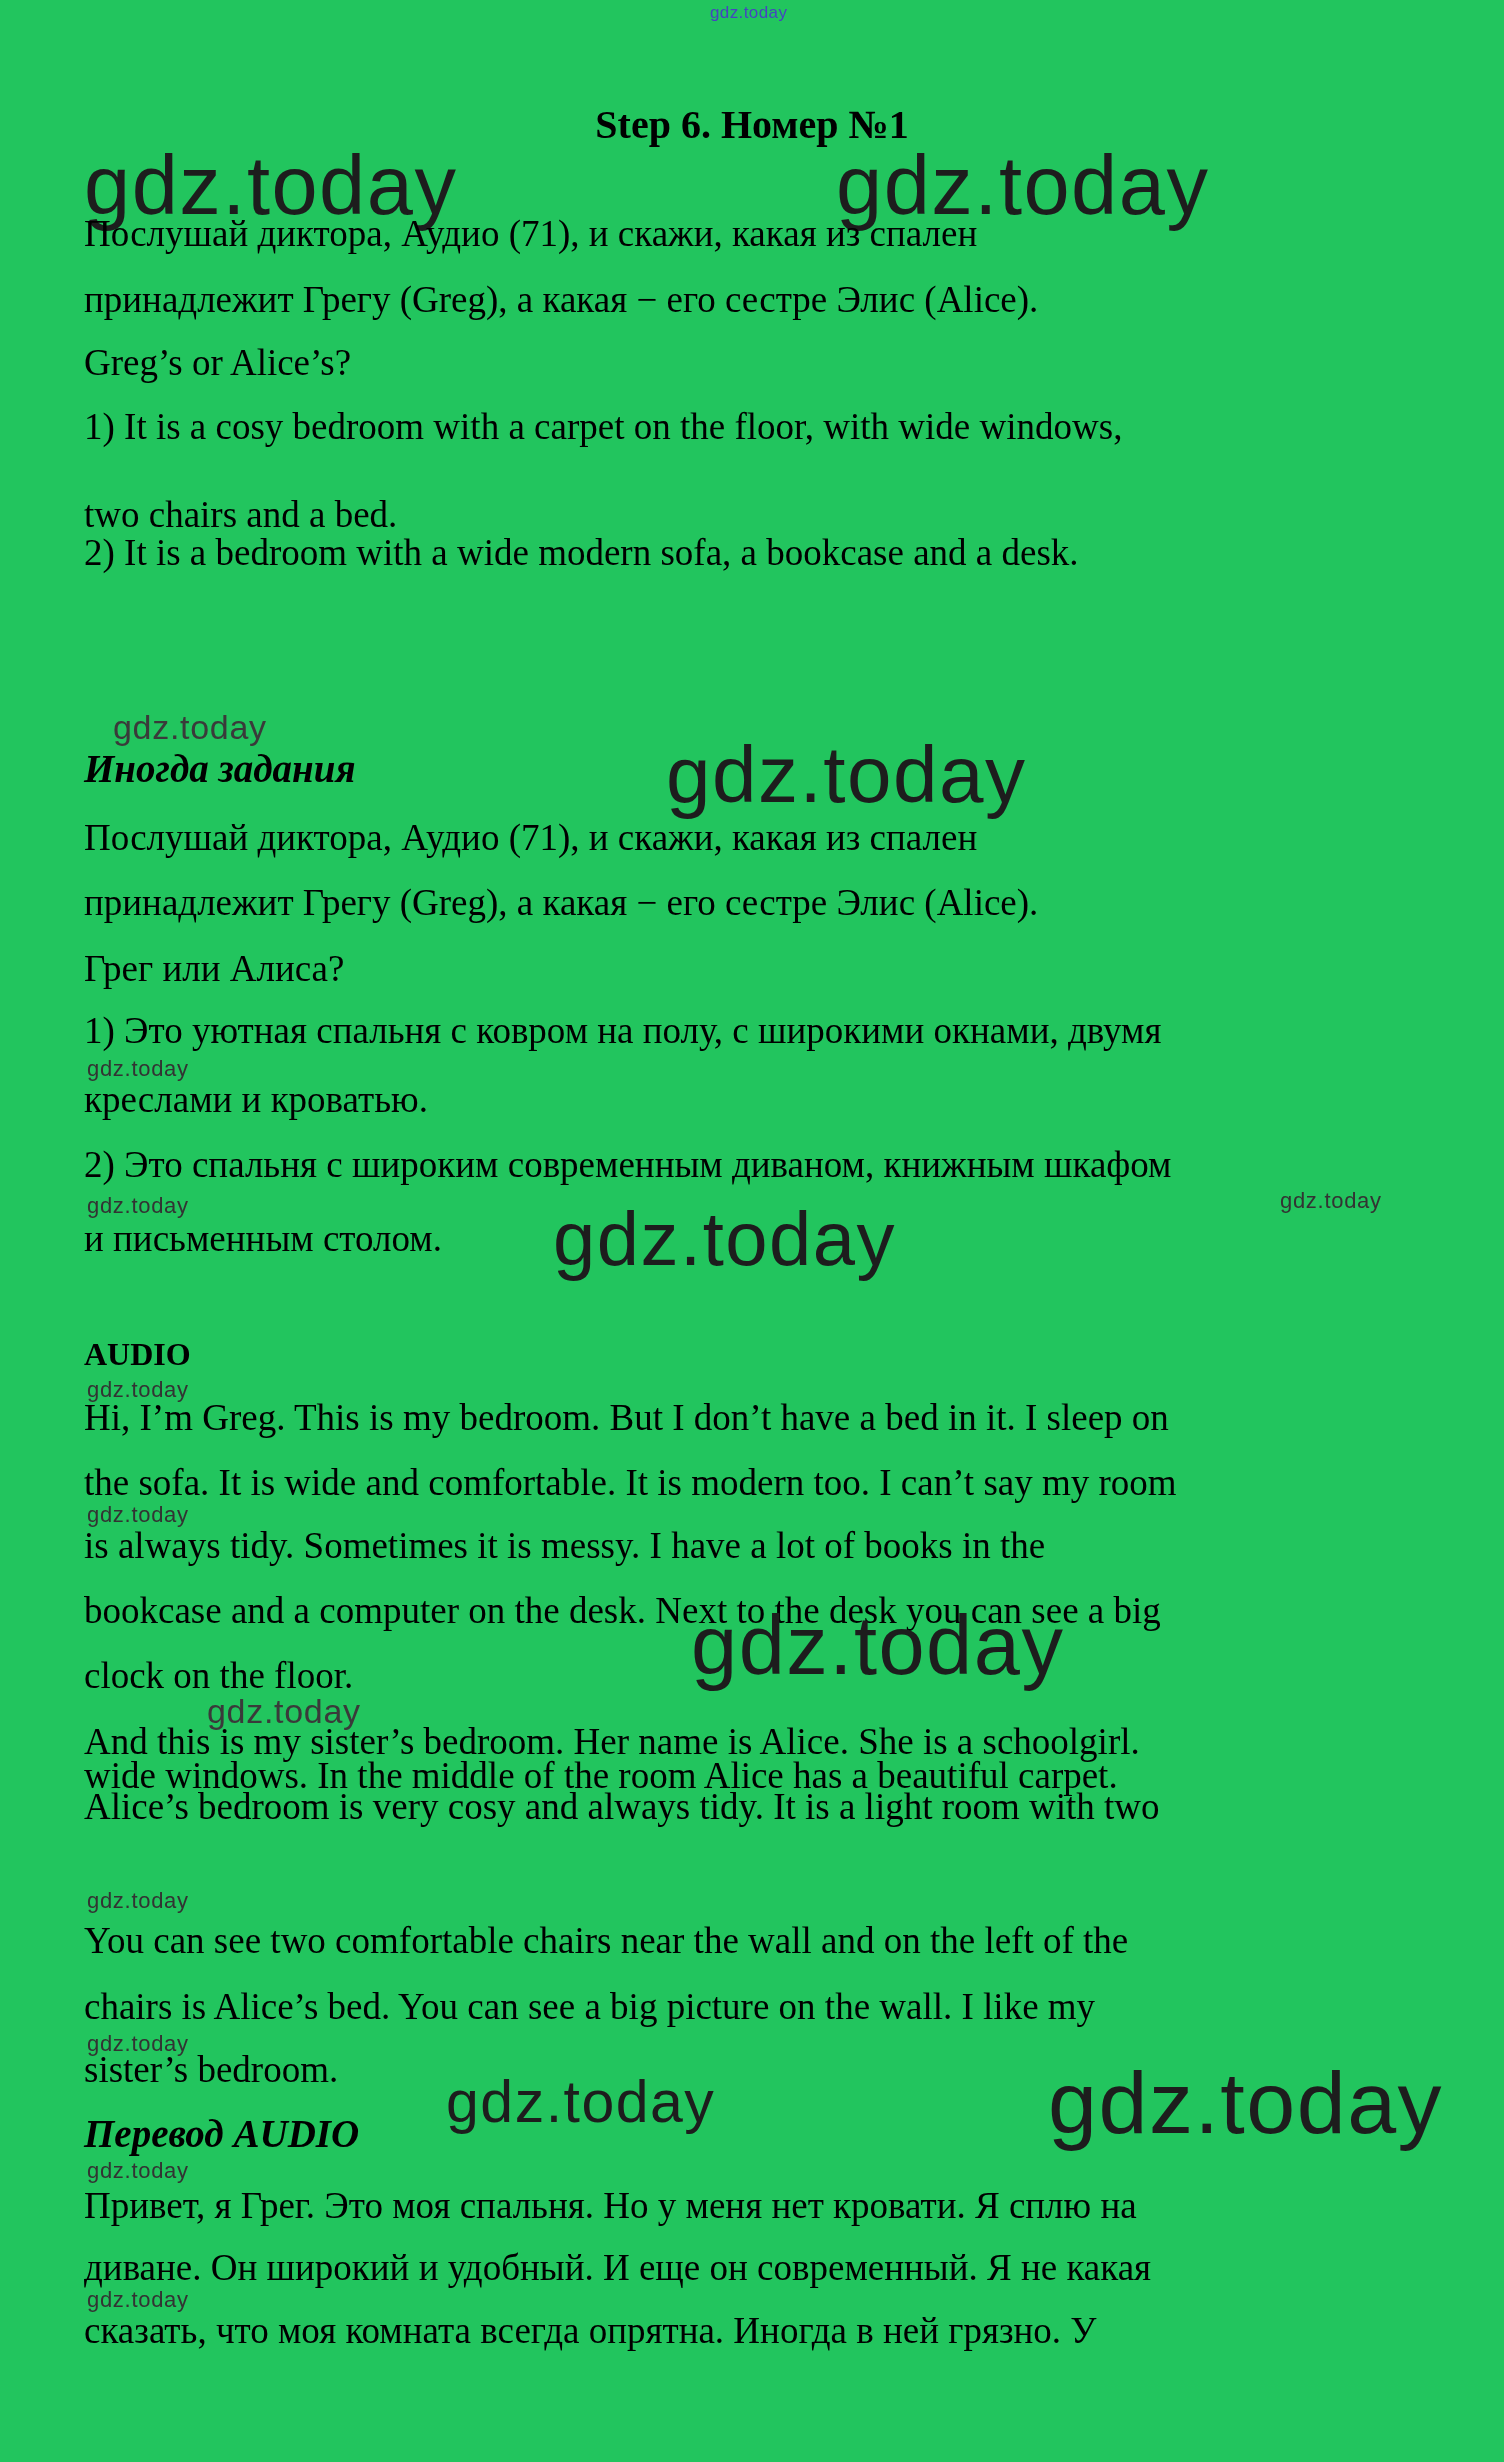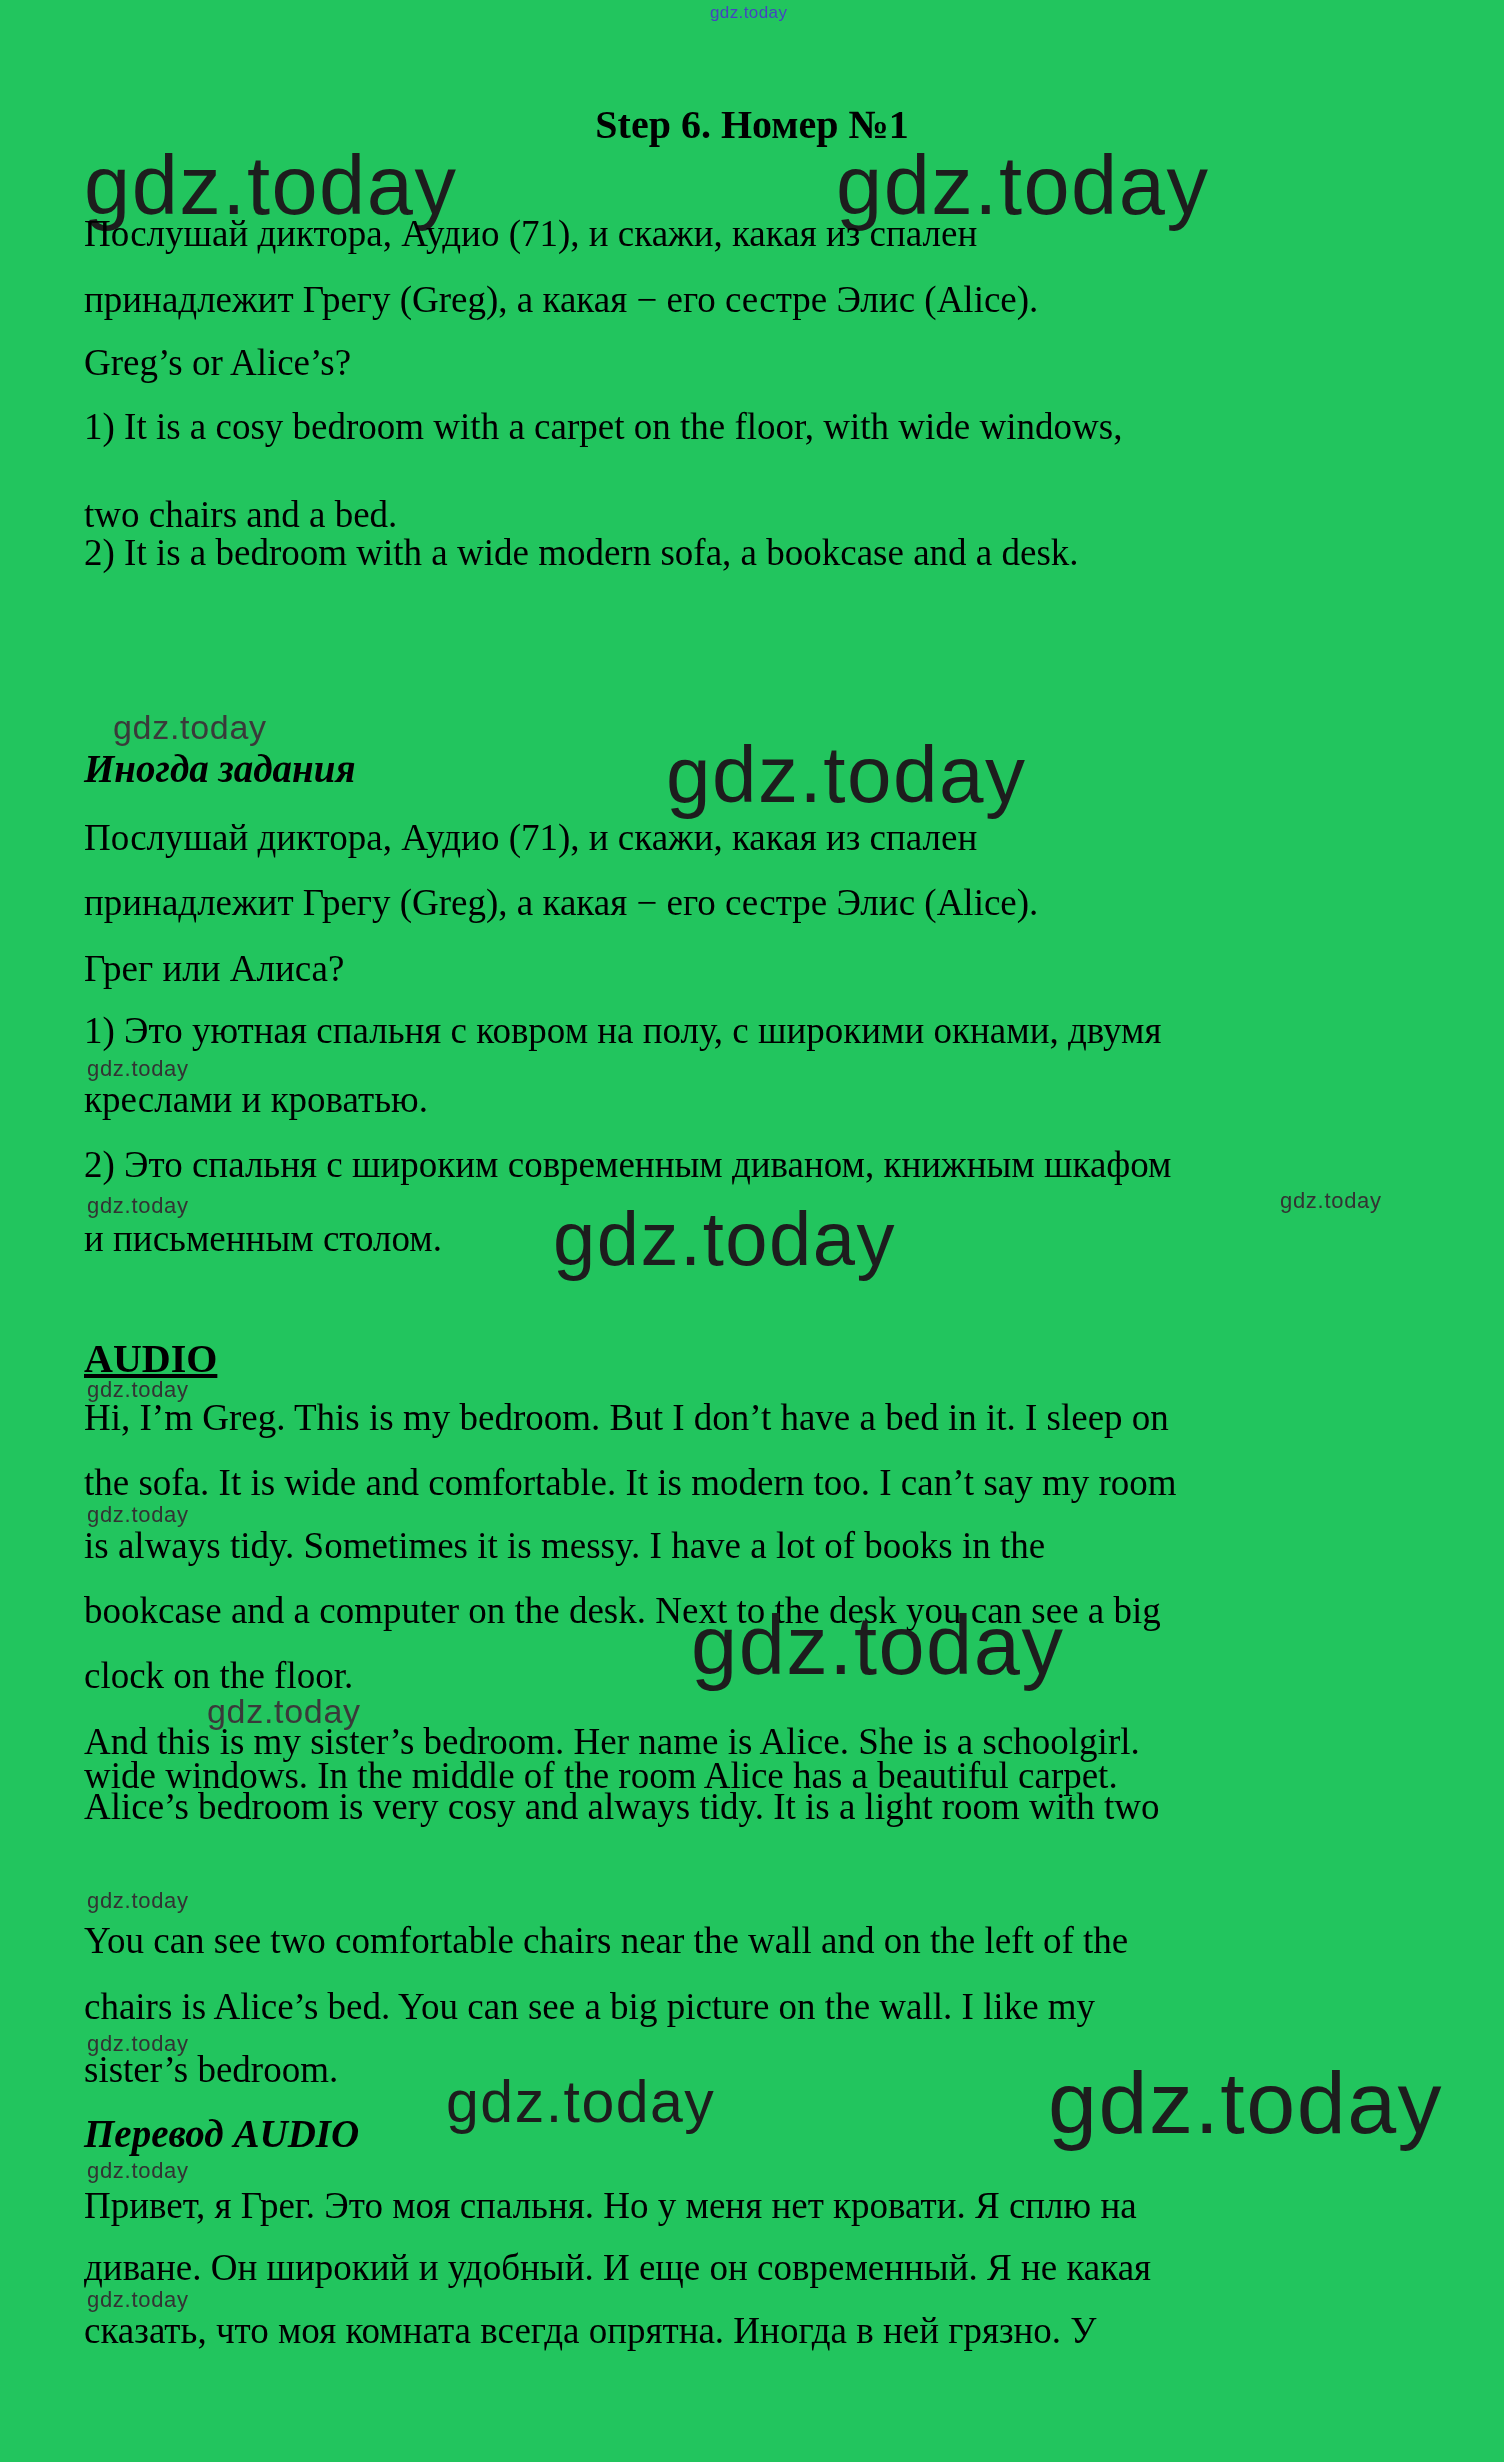--- a/index.html
+++ b/index.html
@@ -18,21 +18,21 @@
     left:84px;
     font-size:37px;
     line-height:1.1;
     white-space:nowrap;
     color:#000000;
   }
   .center{left:0;right:0;text-align:center;}
   .title{font-size:40px;}
   .h-solution{font-size:39px;}
   .h-bi{font-size:39px;font-weight:bold;font-style:italic;}
-  .h-b{font-size:40px;font-weight:bold;text-decoration:underline;}
+  .h-b{font-size:32px;font-weight:bold;}
   
   .wm{
     position:absolute;
     font-family:"Liberation Sans", sans-serif;
     font-weight:300;
     white-space:nowrap;
     letter-spacing:1.5px;
     color:#1d1d1d;
   }
   .wm-xl{font-size:83px;}

